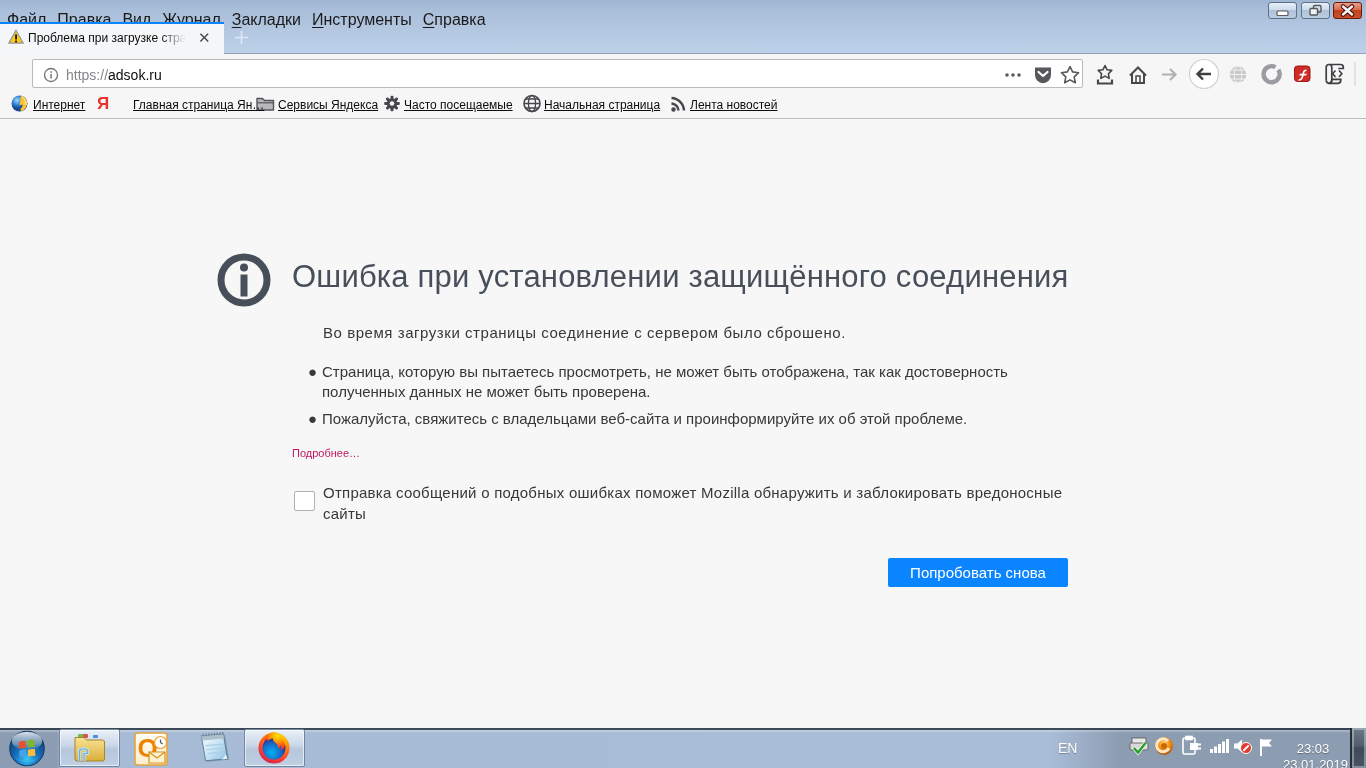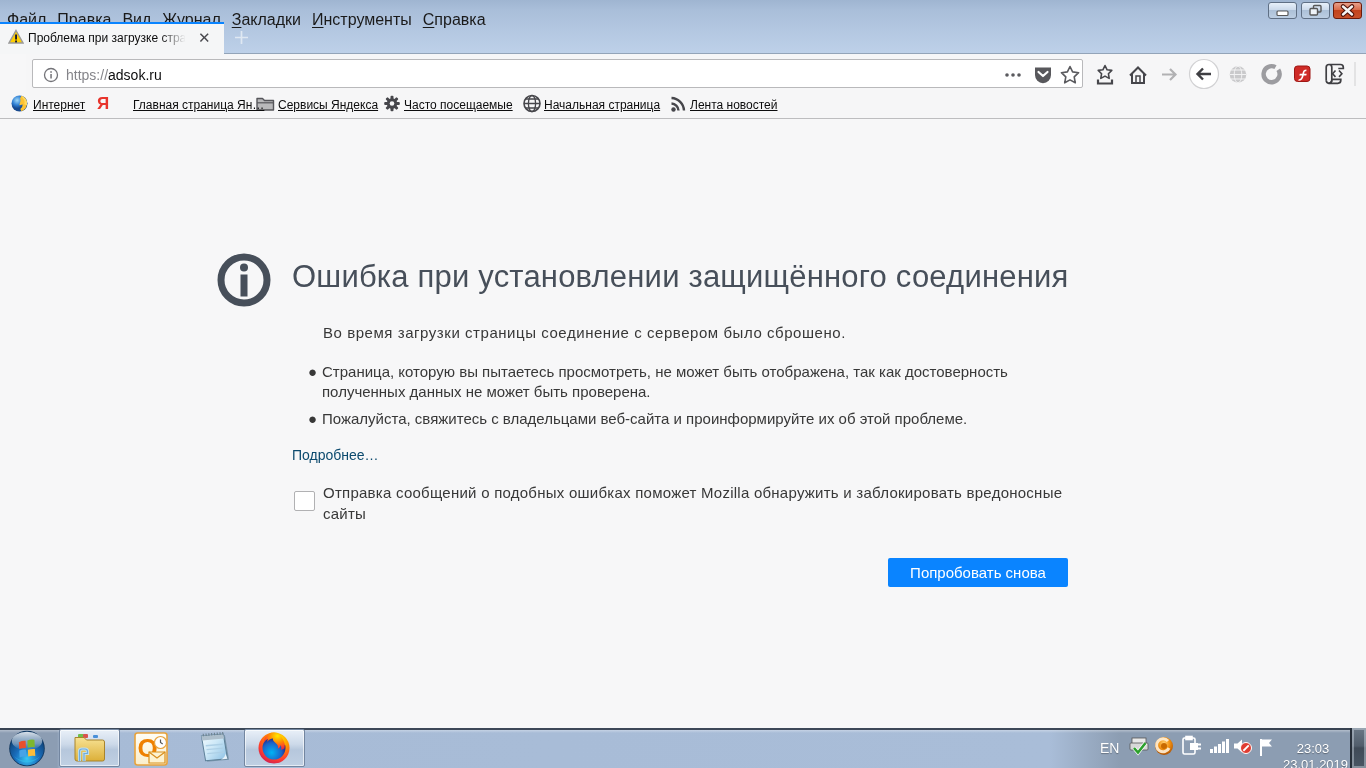--- a/index.html
+++ b/index.html
@@ -28,21 +28,21 @@
 #bmbar{position:absolute;top:90px;left:0;width:1366px;height:28px;background:#f6f6f7;border-bottom:1px solid #bdbdbf;box-sizing:content-box;}
 .bm{position:absolute;top:0;height:28px;font-size:12px;color:#0c0c0d;}
 .bm span.t{position:absolute;top:8px;left:21px;white-space:nowrap;text-decoration:underline;}
 
 #content{position:absolute;top:119px;left:0;width:1120px;height:609px;background:#f7f7f8;}
 #bigicon{position:absolute;left:217px;top:134px;}
 #etitle{position:absolute;left:292px;top:140px;font-size:31px;letter-spacing:.2px;color:#474f5a;white-space:nowrap;}
 #p1{position:absolute;left:291px;top:205px;font-size:15px;letter-spacing:.55px;color:#383838;margin-left:32px;}
 #bul{position:absolute;left:322px;top:243px;font-size:15px;color:#383838;line-height:20px;}
 .bullet{position:absolute;left:-14px;font-size:15px;}
-#pod{position:absolute;left:292px;top:328px;font-size:14px;color:#0c4a6e;}
+#pod{position:absolute;left:292px;top:328px;font-size:11px;color:#be185d;}
 #cb{position:absolute;left:294px;top:372px;width:21px;height:20px;background:#fff;border:1px solid #b1b1b3;border-radius:2px;box-sizing:border-box;}
 #cblabel{position:absolute;left:323px;top:363px;font-size:15px;letter-spacing:.25px;color:#383838;line-height:21px;}
 #retry{position:absolute;left:888px;top:439px;width:180px;height:29px;background:#0a84ff;border-radius:2px;color:#fff;font-size:15px;text-align:center;line-height:29px;}
 
 #taskbar{position:absolute;top:728px;left:0;width:1366px;height:40px;
  background:linear-gradient(to right,#8c9db3 0,#8c9db3 57px,#a7bbd6 62px,#a9bdd8 1050px,#8c9db2 1120px,#8c9db2 1366px);}
 #taskbar::before{content:"";position:absolute;top:0;left:0;width:100%;height:100%;
  background:linear-gradient(to bottom,rgba(42,52,66,.85) 0,rgba(42,52,66,.85) 1.5px,rgba(130,145,165,.5) 2px,rgba(255,255,255,.28) 2.5px,rgba(255,255,255,0) 5px,rgba(0,0,0,0) 100%);}
 .tbtn{position:absolute;top:1px;height:38px;border:1px solid #7386a0;border-radius:2px;box-sizing:border-box;
  background:linear-gradient(to bottom,#e9f0f8 0,#ccd9e9 40%,#b6c7dc 55%,#c0d0e3 100%);
@@ -303,21 +303,21 @@
           <stop offset="0%" stop-color="#00b3f4"></stop>
           <stop offset="60%" stop-color="#1b64c8"></stop>
           <stop offset="100%" stop-color="#27156e"></stop>
         </radialGradient>
     </defs>
     <circle cx="18" cy="18" r="15.5" fill="url(#fxo)"></circle>
     <path d="M18 6.5 a11.5 11.5 0 1 0 11.5 11.5 c0 -2 -.4 -3.4 -1.2 -5 c2 4.8 -1 8 -3.4 8.6 c1.8 -2.8 1.3 -5.8 -.4 -7.6 c-1.4 -1.5 -3.4 -2.3 -3.3 -4.3 c-3.3 .4 -5 2.4 -4.6 5.4 c-2.8 -.4 -3.4 -2.8 -2.2 -5.2 c-2.3 1 -3.8 3 -3.8 6 a9.4 9.4 0 0 0 18.8 0" fill="url(#fxb)"></path>
     <path d="M18 2.5 c-4 0 -7 1.8 -8.6 4.6 c-1.5 2.4 -1.6 4.6 -1.4 5.6 c.8 -2.2 2.2 -3.4 4 -3.8 c-.6 1 -.8 2 -.6 2.8 c1.2 -2 3 -3 5.6 -3.2 c-.4 1.8 .6 3 2.6 4.4 c2 1.5 3 3.2 2.2 5.8 c1.6 -.6 2.6 -2 2.8 -3.6 c.8 1.6 1 3.2 .4 4.8 l3.4 -1.4 c.6 -2.6 .4 -5.4 -1 -8.2 C25.6 5.9 22.3 2.5 18 2.5 z" fill="url(#fxo)"></path>
   </svg>
   <div id="tray"></div>
-  <div style="position:absolute;left:1100px;top:12px;color:#fff;font-size:14px;text-shadow:0 1px 1px rgba(0,0,0,.3)">EN</div>
+  <div style="position:absolute;left:1058px;top:12px;color:#fff;font-size:14px;text-shadow:0 1px 1px rgba(0,0,0,.3)">EN</div>
 
   <svg width="146" height="28" viewBox="0 0 146 28" style="position:absolute;left:1128px;top:7px">
 
     <g>
       <rect x="4" y="3" width="14" height="6" fill="#e8e8e8" stroke="#555" stroke-width=".8"></rect>
       <rect x="2" y="8" width="18" height="7" rx="1" fill="#d8d8d8" stroke="#555" stroke-width=".8"></rect>
       <path d="M6 13 l4 4.5 7.5 -9.5" fill="none" stroke="#fff" stroke-width="4"></path>
       <path d="M6 13 l4 4.5 7.5 -9.5" fill="none" stroke="#2ca02c" stroke-width="2.6"></path>
     </g>
 

